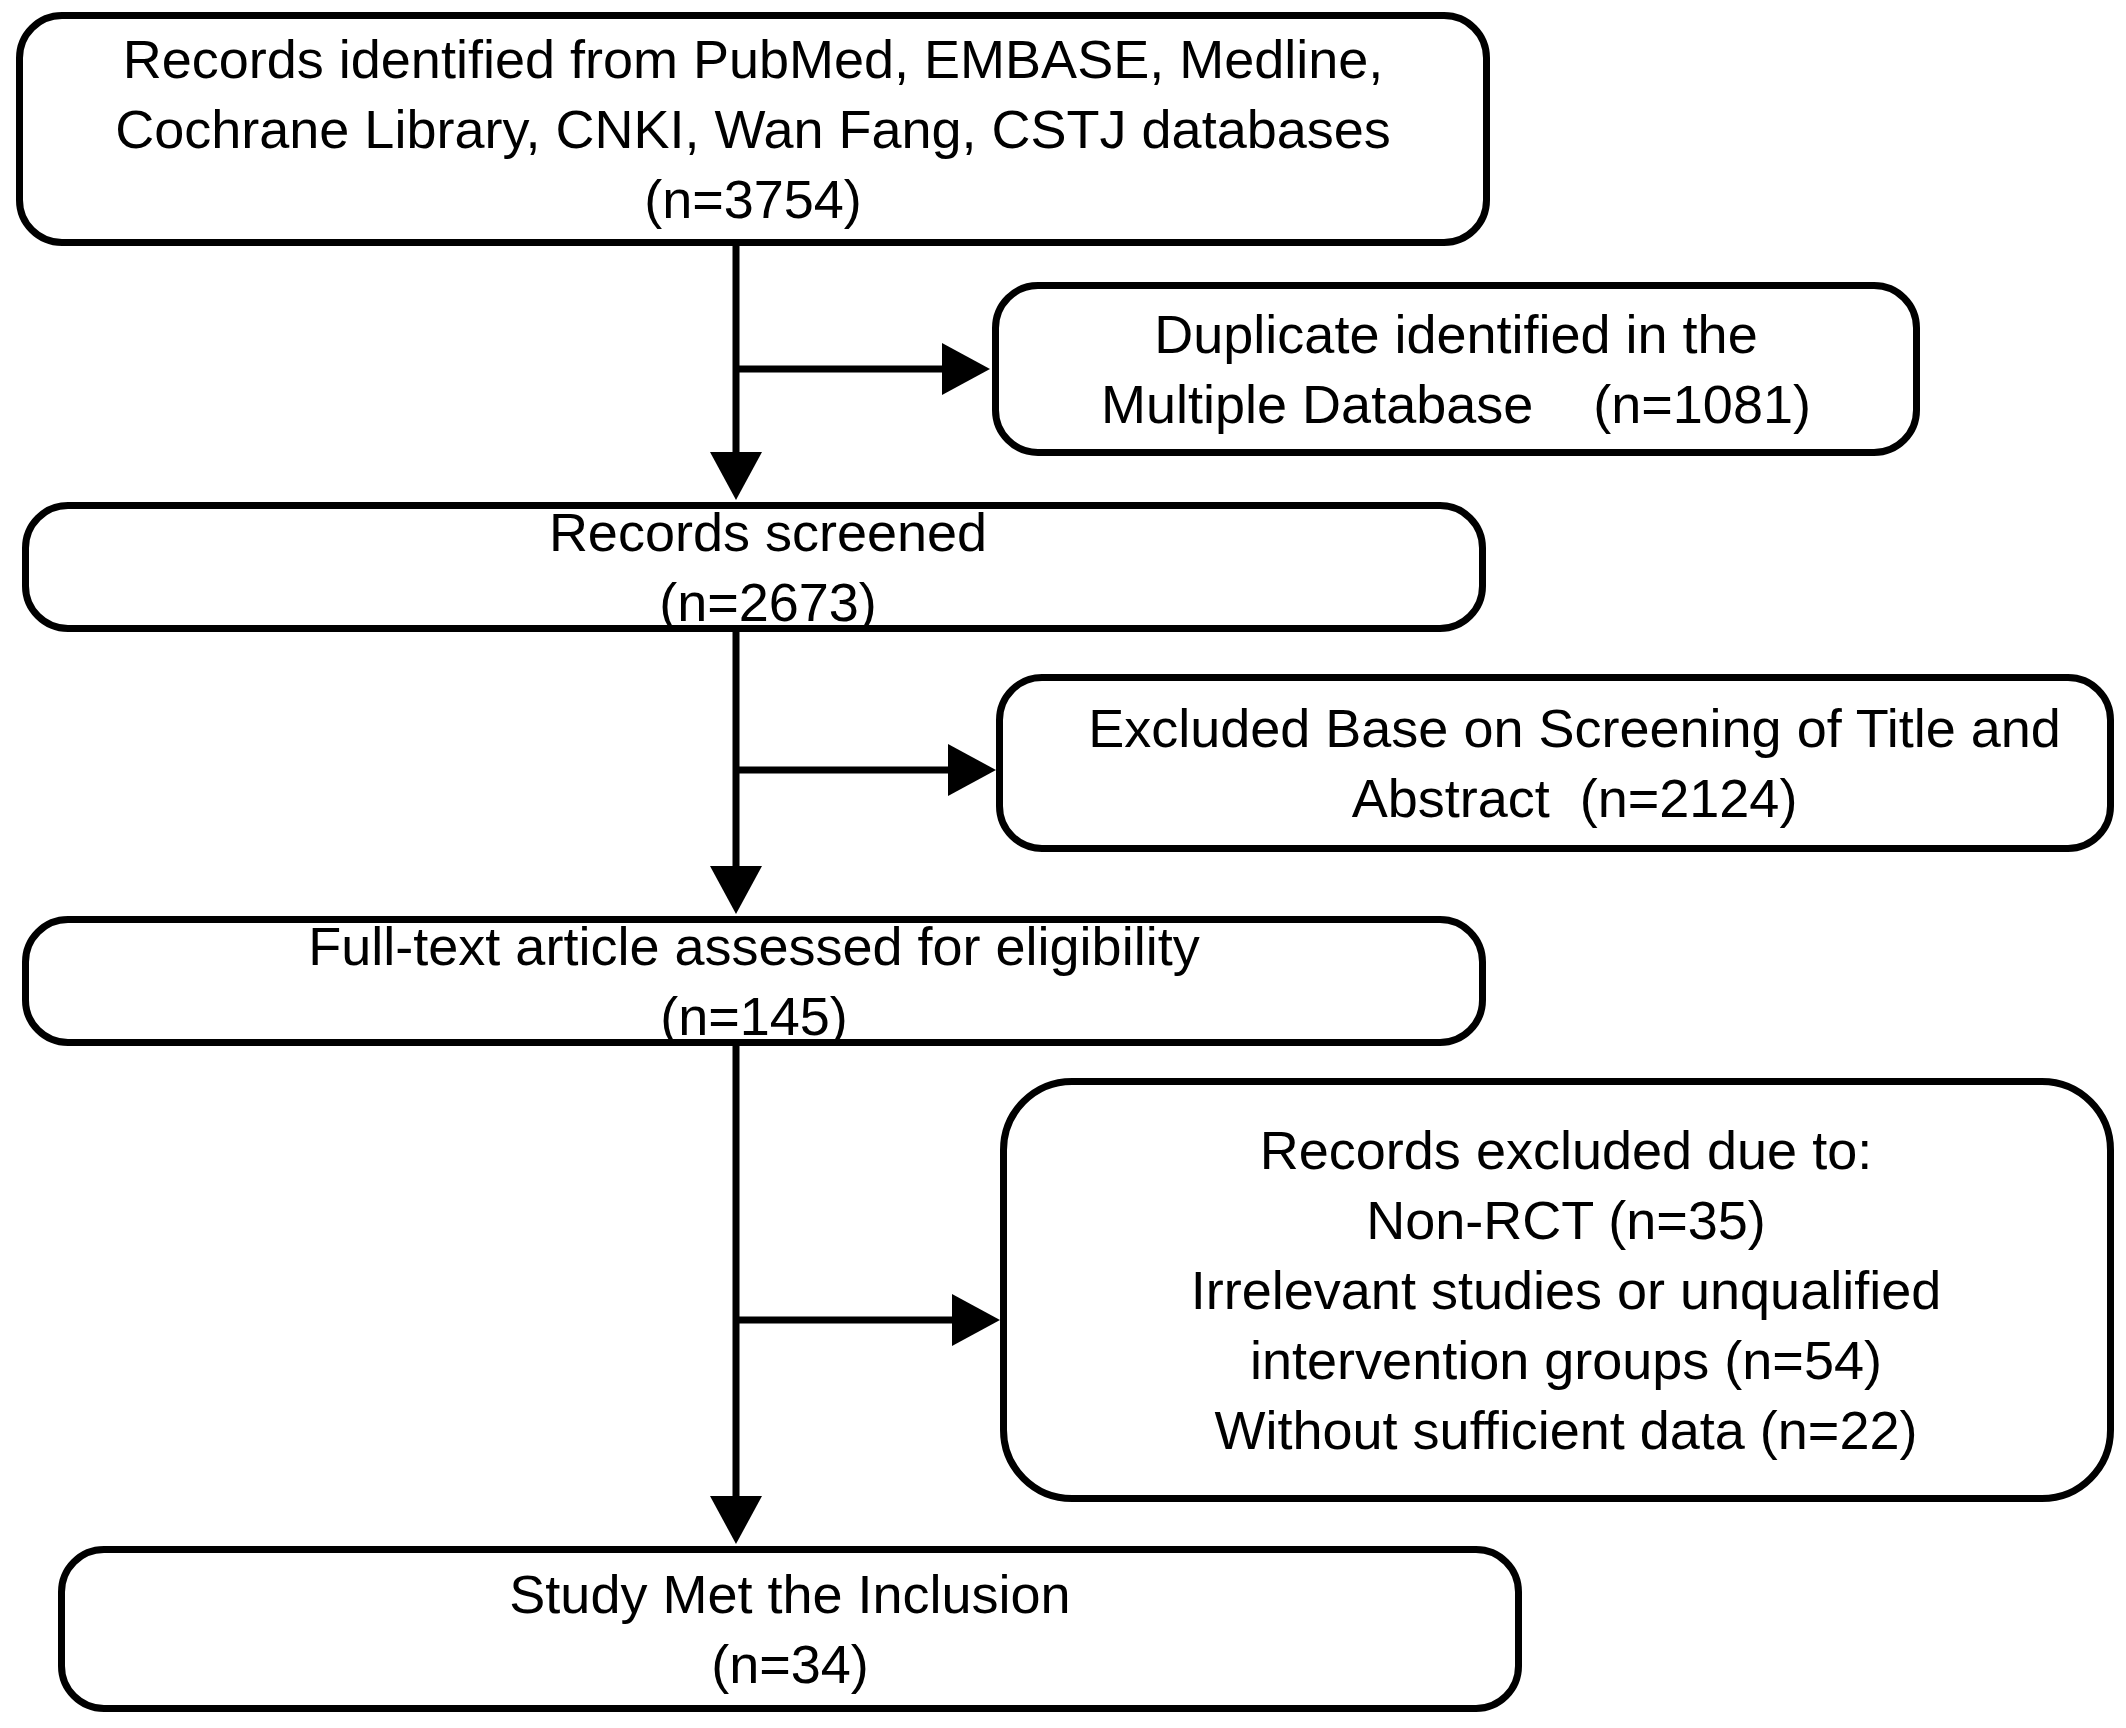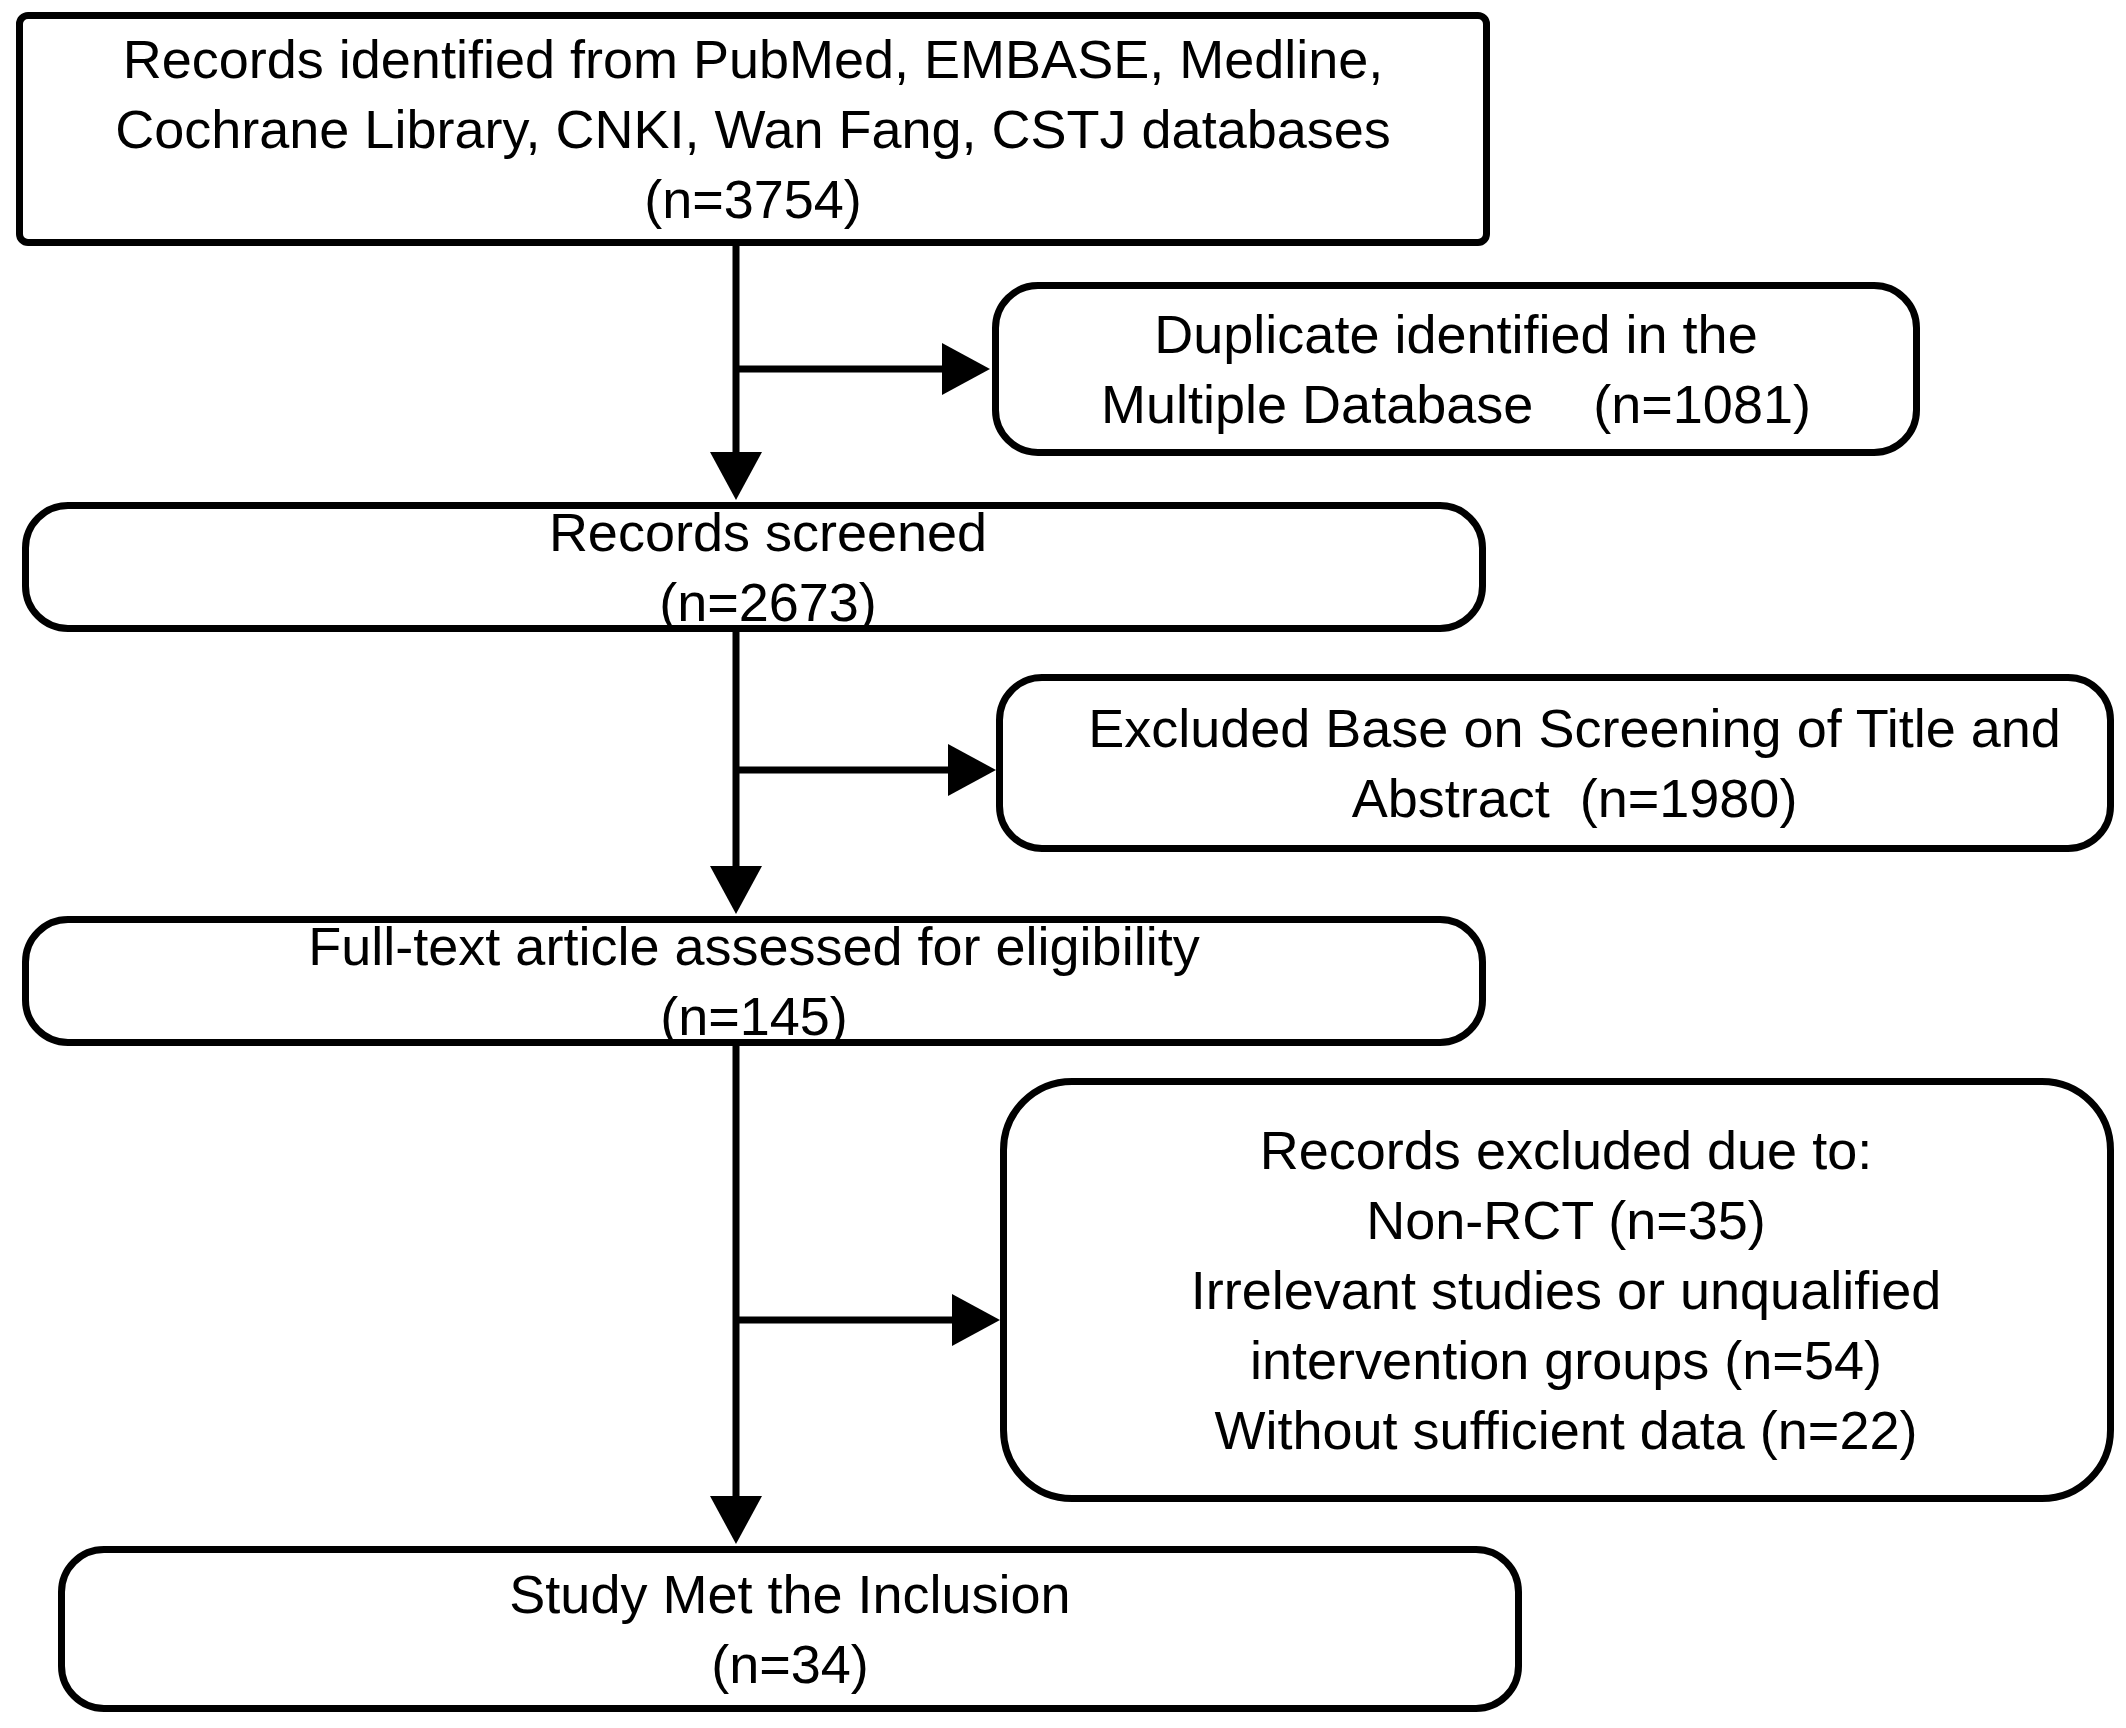--- a/index.html
+++ b/index.html
@@ -27,21 +27,21 @@
     align-items: center;
     text-align: center;
     font-size: 54px;
     line-height: 1.3;
     letter-spacing: 0px;
   }
   .box .line {
     white-space: pre-wrap;
   }
   
-  #box-identification { left: 16px;  top: 12px;   width: 1474px; height: 234px; border-radius: 12px; }
+  #box-identification { left: 16px;  top: 12px;   width: 1474px; height: 234px; }
   #box-screened       { left: 22px;  top: 502px;  width: 1464px; height: 130px; padding-left: 28px; }
   #box-fulltext       { left: 22px;  top: 916px;  width: 1464px; height: 130px; }
   #box-included       { left: 22px;  top: 1546px; width: 1464px; height: 166px; margin-left: 36px; }
   
   #box-duplicates     { left: 992px;  top: 282px;  width: 928px;  height: 174px; }
   #box-excluded-screening { left: 996px; top: 674px; width: 1118px; height: 178px; padding-left: 39px; }
   #box-excluded-fulltext  { left: 1000px; top: 1078px; width: 1114px; height: 424px; border-radius: 72px; padding-left: 18px; }
   #arrow-layer {
     position: absolute;
     left: 0;
@@ -102,21 +102,21 @@
     <div class="line">Multiple Database    (n=1081)</div>
   </div>
 
   <div class="box" id="box-screened">
     <div class="line">Records screened</div>
     <div class="line">(n=2673)</div>
   </div>
 
   <div class="box" id="box-excluded-screening">
     <div class="line">Excluded Base on Screening of Title and</div>
-    <div class="line">Abstract  (n=1980)</div>
+    <div class="line">Abstract  (n=2124)</div>
   </div>
 
   <div class="box" id="box-fulltext">
     <div class="line">Full-text article assessed for eligibility</div>
     <div class="line">(n=145)</div>
   </div>
 
   <div class="box" id="box-excluded-fulltext">
     <div class="line">Records excluded due to:</div>
     <div class="line">Non-RCT (n=35)</div>

